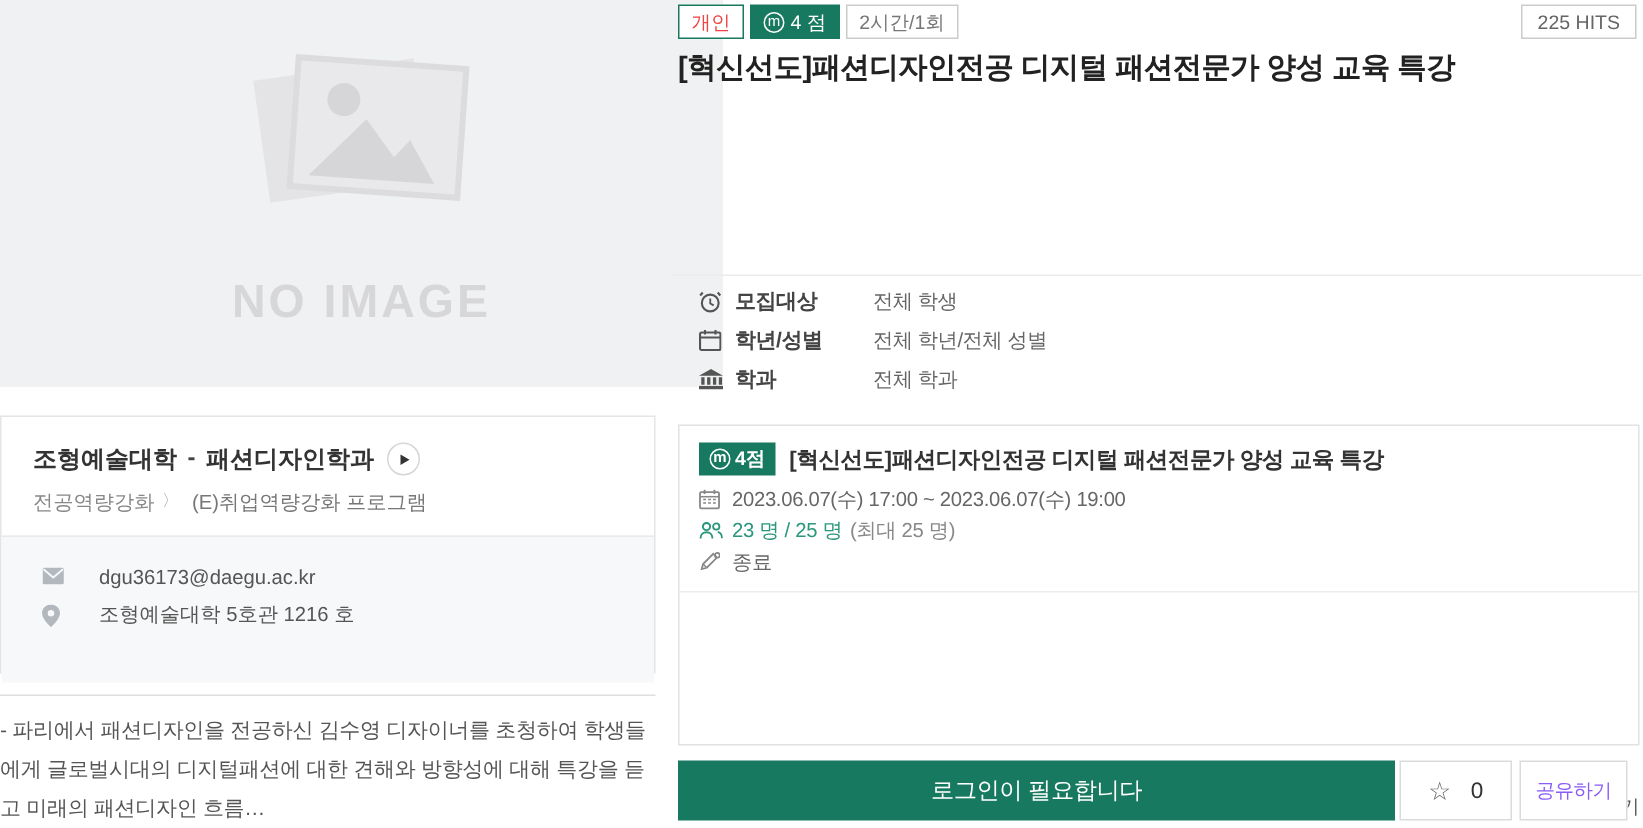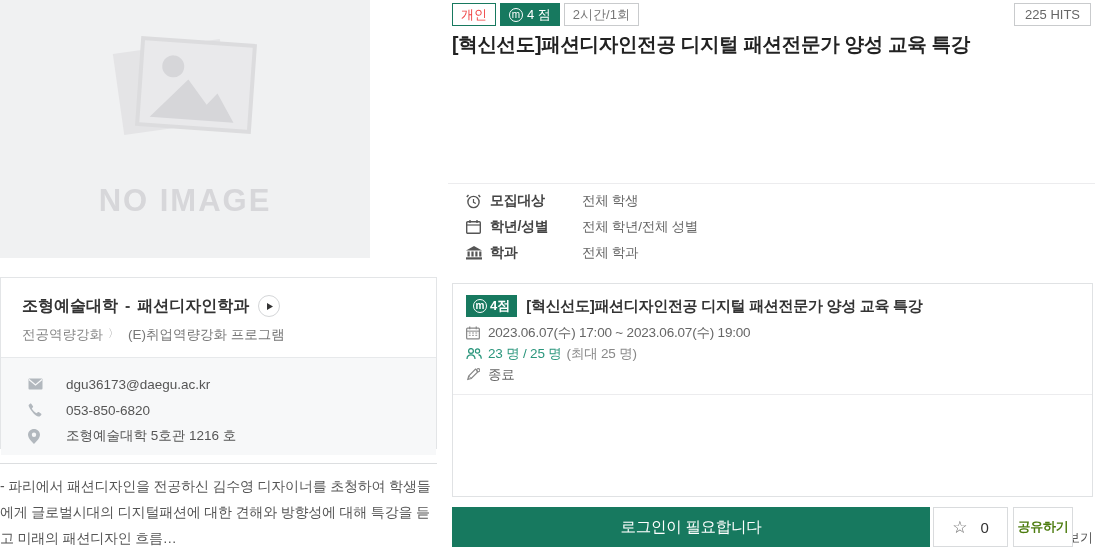--- a/index.html
+++ b/index.html
@@ -1,21 +1,21 @@
 <!DOCTYPE html>
 <html><head>
 <meta charset="utf-8">
 <style>
   * { margin:0; padding:0; box-sizing:border-box; }
   html,body { background:#fff; }
   body { font-family:"Liberation Sans","DejaVu Sans",sans-serif; color:#333; }
   .page { position:relative; width:1095px; height:552px; background:#fff; overflow:hidden; }
 
   
-  .img-ph { position:absolute; left:0; top:0; width:370px; height:258px; background:#f0f1f2; }
+  .img-ph { position:absolute; left:0; top:0; width:482px; height:258px; background:#f0f1f2; }
   .img-ph .frames { position:absolute; left:50%; top:28px; transform:translateX(-50%); }
   .img-ph .noimg { position:absolute; left:0; right:0; top:183px; text-align:center;
     font-size:31px; font-weight:bold; color:#d7d7da; letter-spacing:2px; }
 
   
   .dept-card { position:absolute; left:0; top:277px; width:437px; height:172px;
     border:1px solid #e3e5e7; background:#fff; }
   .dept-head { padding:17px 27px 13px 21px; }
   .dept-line1 { display:flex; align-items:center; font-size:16px; font-weight:bold; color:#333; }
   .dept-line1 .sep { margin:0 7px; font-weight:bold; color:#444; }
@@ -77,23 +77,23 @@
 
   
   .login-btn { position:absolute; left:452px; top:507px; width:478px; height:40px; background:#17795f;
     color:#fff; font-size:15.5px; border:none; display:flex; align-items:center; justify-content:center;
     letter-spacing:-0.3px; cursor:pointer; font-family:inherit; }
   .fav-box { position:absolute; left:933px; top:507px; width:75px; height:40px; background:#fff;
     border:1px solid #d9dbdd; display:flex; align-items:center; justify-content:center; gap:13px;
     cursor:pointer; }
   .fav-box .star { font-size:17px; color:#666; line-height:1; }
   .fav-box .cnt { font-size:15px; color:#333; }
-  .share-box { position:absolute; left:1013px; top:507px; width:60px; height:40px; background:#fff;
+  .share-box { position:absolute; left:1013px; top:507px; width:72px; height:40px; background:#fff;
     border:1px solid #d9dbdd; display:flex; align-items:center; justify-content:center;
-    font-size:13px; color:#4d7c0f; letter-spacing:-0.3px; cursor:pointer;font-weight:bold; }
+    font-size:13px; color:#8b5cf6; letter-spacing:-0.3px; cursor:pointer; }
 </style>
 </head>
 <body>
 
 <div class="page">
 
   <div class="img-ph">
     <span class="frames">
       <svg width="170" height="130" viewBox="0 0 170 130" fill="none">
         <rect x="18" y="18" width="108" height="82" fill="#e4e4e6" transform="rotate(-8 72 59)"></rect>
@@ -125,28 +125,20 @@
     </div>
     <div class="dept-contact">
       <div class="contact-row">
         <span class="cicon">
           <svg width="15" height="12" viewBox="0 0 15 12">
               <rect x="0.5" y="0.5" width="14" height="11" rx="1" fill="currentColor"></rect>
               <path d="M1 1.5 L7.5 7 L14 1.5" stroke="#f7f8f9" stroke-width="1.3" fill="none"></path>
             </svg>
         </span>
         <span>dgu36173@daegu.ac.kr</span>
-      </div>
-      <div class="contact-row">
-        <span class="cicon">
-          <svg width="14" height="14" viewBox="0 0 14 14">
-              <path d="M3.2.8 L5 3.2 C5.3 3.6 5 4.2 4.5 4.7 L3.8 5.4 C4.4 6.8 7.2 9.6 8.6 10.2 L9.3 9.5 C9.8 9 10.4 8.7 10.8 9 L13.2 10.8 C13.6 11.1 13.5 11.7 13 12.2 L11.9 13.3 C11.3 13.9 8.6 13.4 5.6 10.4 C2.6 7.4 .1 2.7 .7 2.1 L1.8 1 C2.3.5 2.9.4 3.2.8 Z" fill="currentColor"></path>
-            </svg>
-        </span>
-        <span>053-850-6820</span>
       </div>
       <div class="contact-row">
         <span class="cicon">
           <svg width="12" height="15" viewBox="0 0 12 15">
               <path d="M6 0 C2.7 0 0 2.6 0 5.8 C0 9.8 6 15 6 15 C6 15 12 9.8 12 5.8 C12 2.6 9.3 0 6 0 Z M6 8 A2.2 2.2 0 1 1 6 3.6 A2.2 2.2 0 0 1 6 8 Z" fill="currentColor"></path>
             </svg>
         </span>
         <span>조형예술대학 5호관 1216 호</span>
       </div>
     </div>

